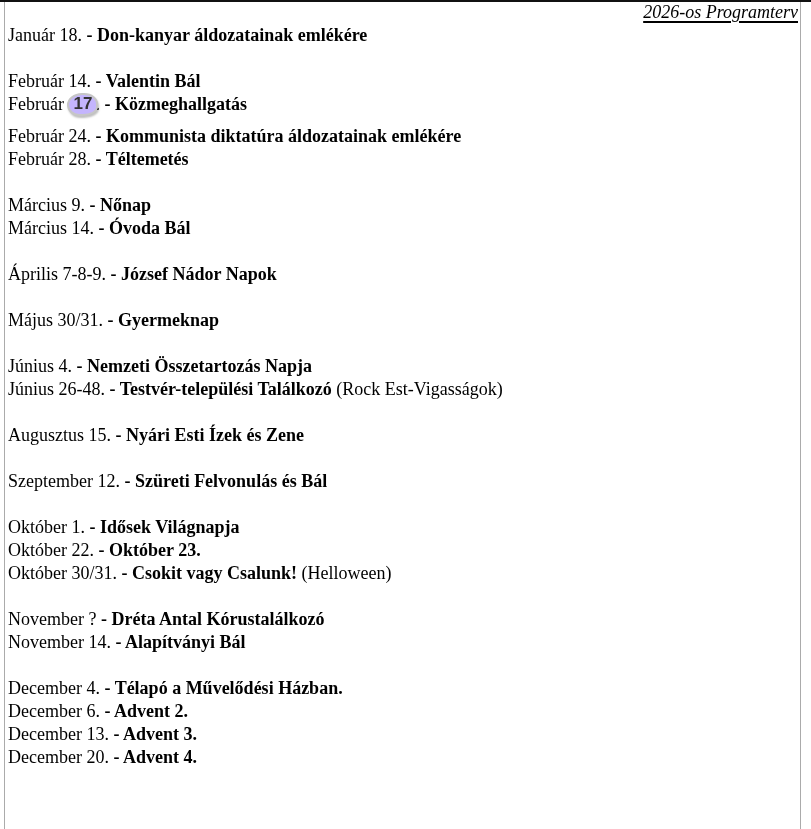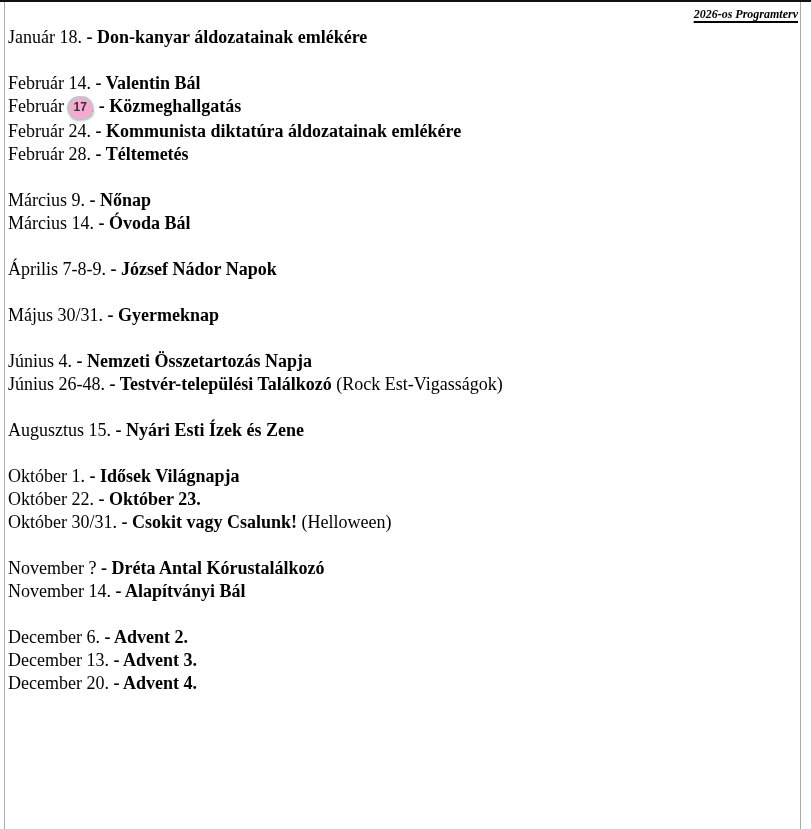--- a/index.html
+++ b/index.html
@@ -30,23 +30,23 @@
     border-left: 1px solid var(--page-border, #ababab);
     border-right: 1px solid var(--page-border, #ababab);
     padding: 2px 0 0 3px;
   }
   .title-row {
     text-align: right;
     line-height: 21px;
     padding-right: 2px;
   }
   .doc-title {
-    font-weight: bold;
+    font-weight: normal;
     font-style: italic;
-    font-size: 12px;
+    font-size: 18px;
     text-decoration: underline;
     text-decoration-thickness: 2px;
     text-underline-offset: 3px;
     margin-left: 8px;
   }
   .schedule { margin-top: 1px; }
   .group { margin: 0 0 23px 0; }
   .group:last-child { margin-bottom: 0; }
   .line {
     margin: 0;
@@ -55,28 +55,28 @@
     white-space: pre-wrap;
   }
   .date { }
   .sep, .event { font-weight: bold; }
   .note { font-weight: normal; }
   .bubble {
     display: inline-block;
     font-family: "Liberation Sans", sans-serif;
     font-style: normal;
     font-weight: bold;
-    font-size: 12px;
+    font-size: 17px;
     line-height: 16px;
     color: #333333;
-    background: #f9a8d4;
+    background: #c4b5fd;
     border: 2px solid var(--bubble-border, #c6c6c6);
     border-radius: 60% 55% 60% 50% / 65% 60% 50% 60%;
     padding: 1px 4px 2px 4px;
-    margin: 0 -3px 0 -1px;
+    margin: 0 -3px 8px -1px;
     position: relative;
     top: -1px;
     box-shadow: 1px 2px 2px rgba(0,0,0,0.25);
     z-index: 1;
   }
   .caret {
     display: inline-block;
     width: 1.5px;
     height: 19px;
     background: #000000;
@@ -114,27 +114,31 @@
         <p class="line"><span class="date">Május 30/31.</span><span class="sep"> - </span><span class="event">Gyermeknap</span></p>
       </div>
       <div class="group">
         <p class="line"><span class="date">Június 4.</span><span class="sep"> - </span><span class="event">Nemzeti Összetartozás Napja</span></p>
         <p class="line"><span class="date">Június 26-48.</span><span class="sep"> - </span><span class="event">Testvér-települési Találkozó</span><span class="note"> (Rock Est-Vigasságok)</span></p>
       </div>
       <div class="group">
         <p class="line"><span class="date">Augusztus 15.</span><span class="sep"> - </span><span class="event">Nyári Esti Ízek és Zene</span></p>
       </div>
       <div class="group">
+        <p class="line"><span class="date">Szeptember 12.</span><span class="sep"> - </span><span class="event">Szüreti Felvonulás és Bál</span></p>
+      </div>
+      <div class="group">
         <p class="line"><span class="date">Október 1.</span><span class="sep"> - </span><span class="event">Idősek Világnapja</span></p>
         <p class="line"><span class="date">Október 22.</span><span class="sep"> - </span><span class="event">Október 23.</span></p>
         <p class="line"><span class="date">Október 30/31.</span><span class="sep"> - </span><span class="event">Csokit vagy Csalunk!</span><span class="note"> (Helloween)</span></p>
       </div>
       <div class="group">
         <p class="line"><span class="date">November ?</span><span class="sep"> - </span><span class="event">Dréta Antal Kórustalálkozó</span></p>
         <p class="line"><span class="date">November 14.</span><span class="sep"> - </span><span class="event">Alapítványi Bál</span></p>
       </div>
       <div class="group">
+        <p class="line"><span class="date">December 4.</span><span class="sep"> - </span><span class="event">Télapó a Művelődési Házban.</span></p>
         <p class="line"><span class="date">December 6.</span><span class="sep"> - </span><span class="event">Advent 2.</span></p>
         <p class="line"><span class="date">December 13.</span><span class="sep"> - </span><span class="event">Advent 3.</span></p>
         <p class="line"><span class="date">December 20.</span><span class="sep"> - </span><span class="event">Advent 4.</span></p>
       </div>
     </div>
 </div>
 
 </body></html>

